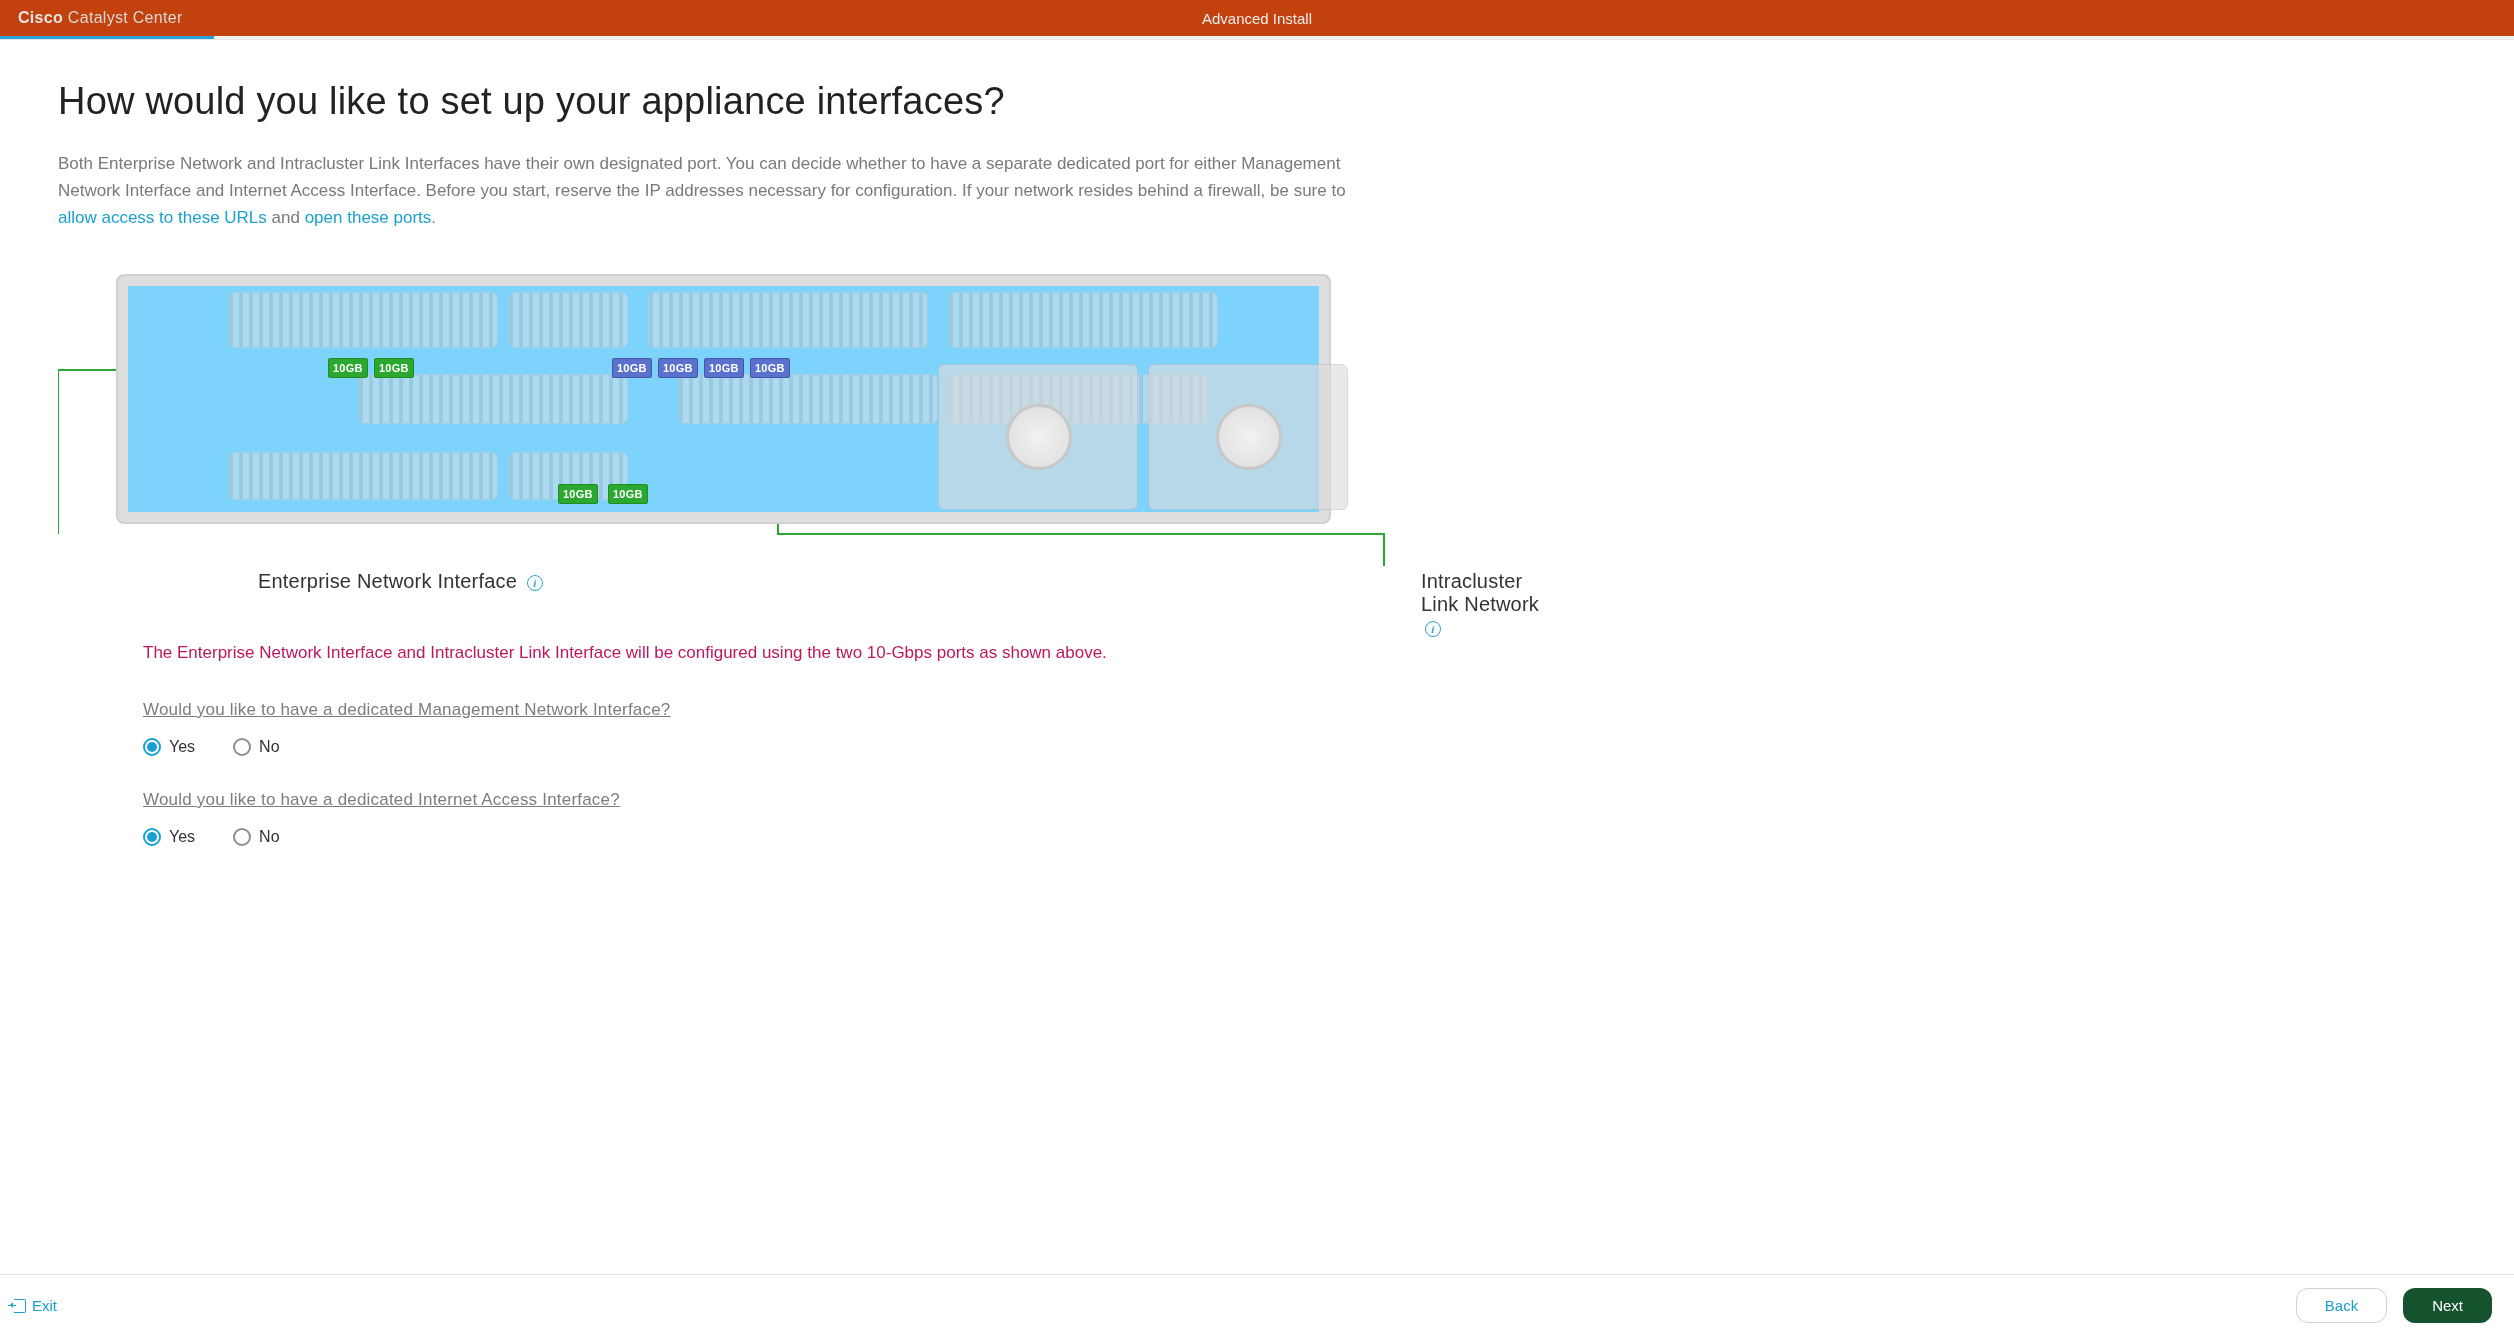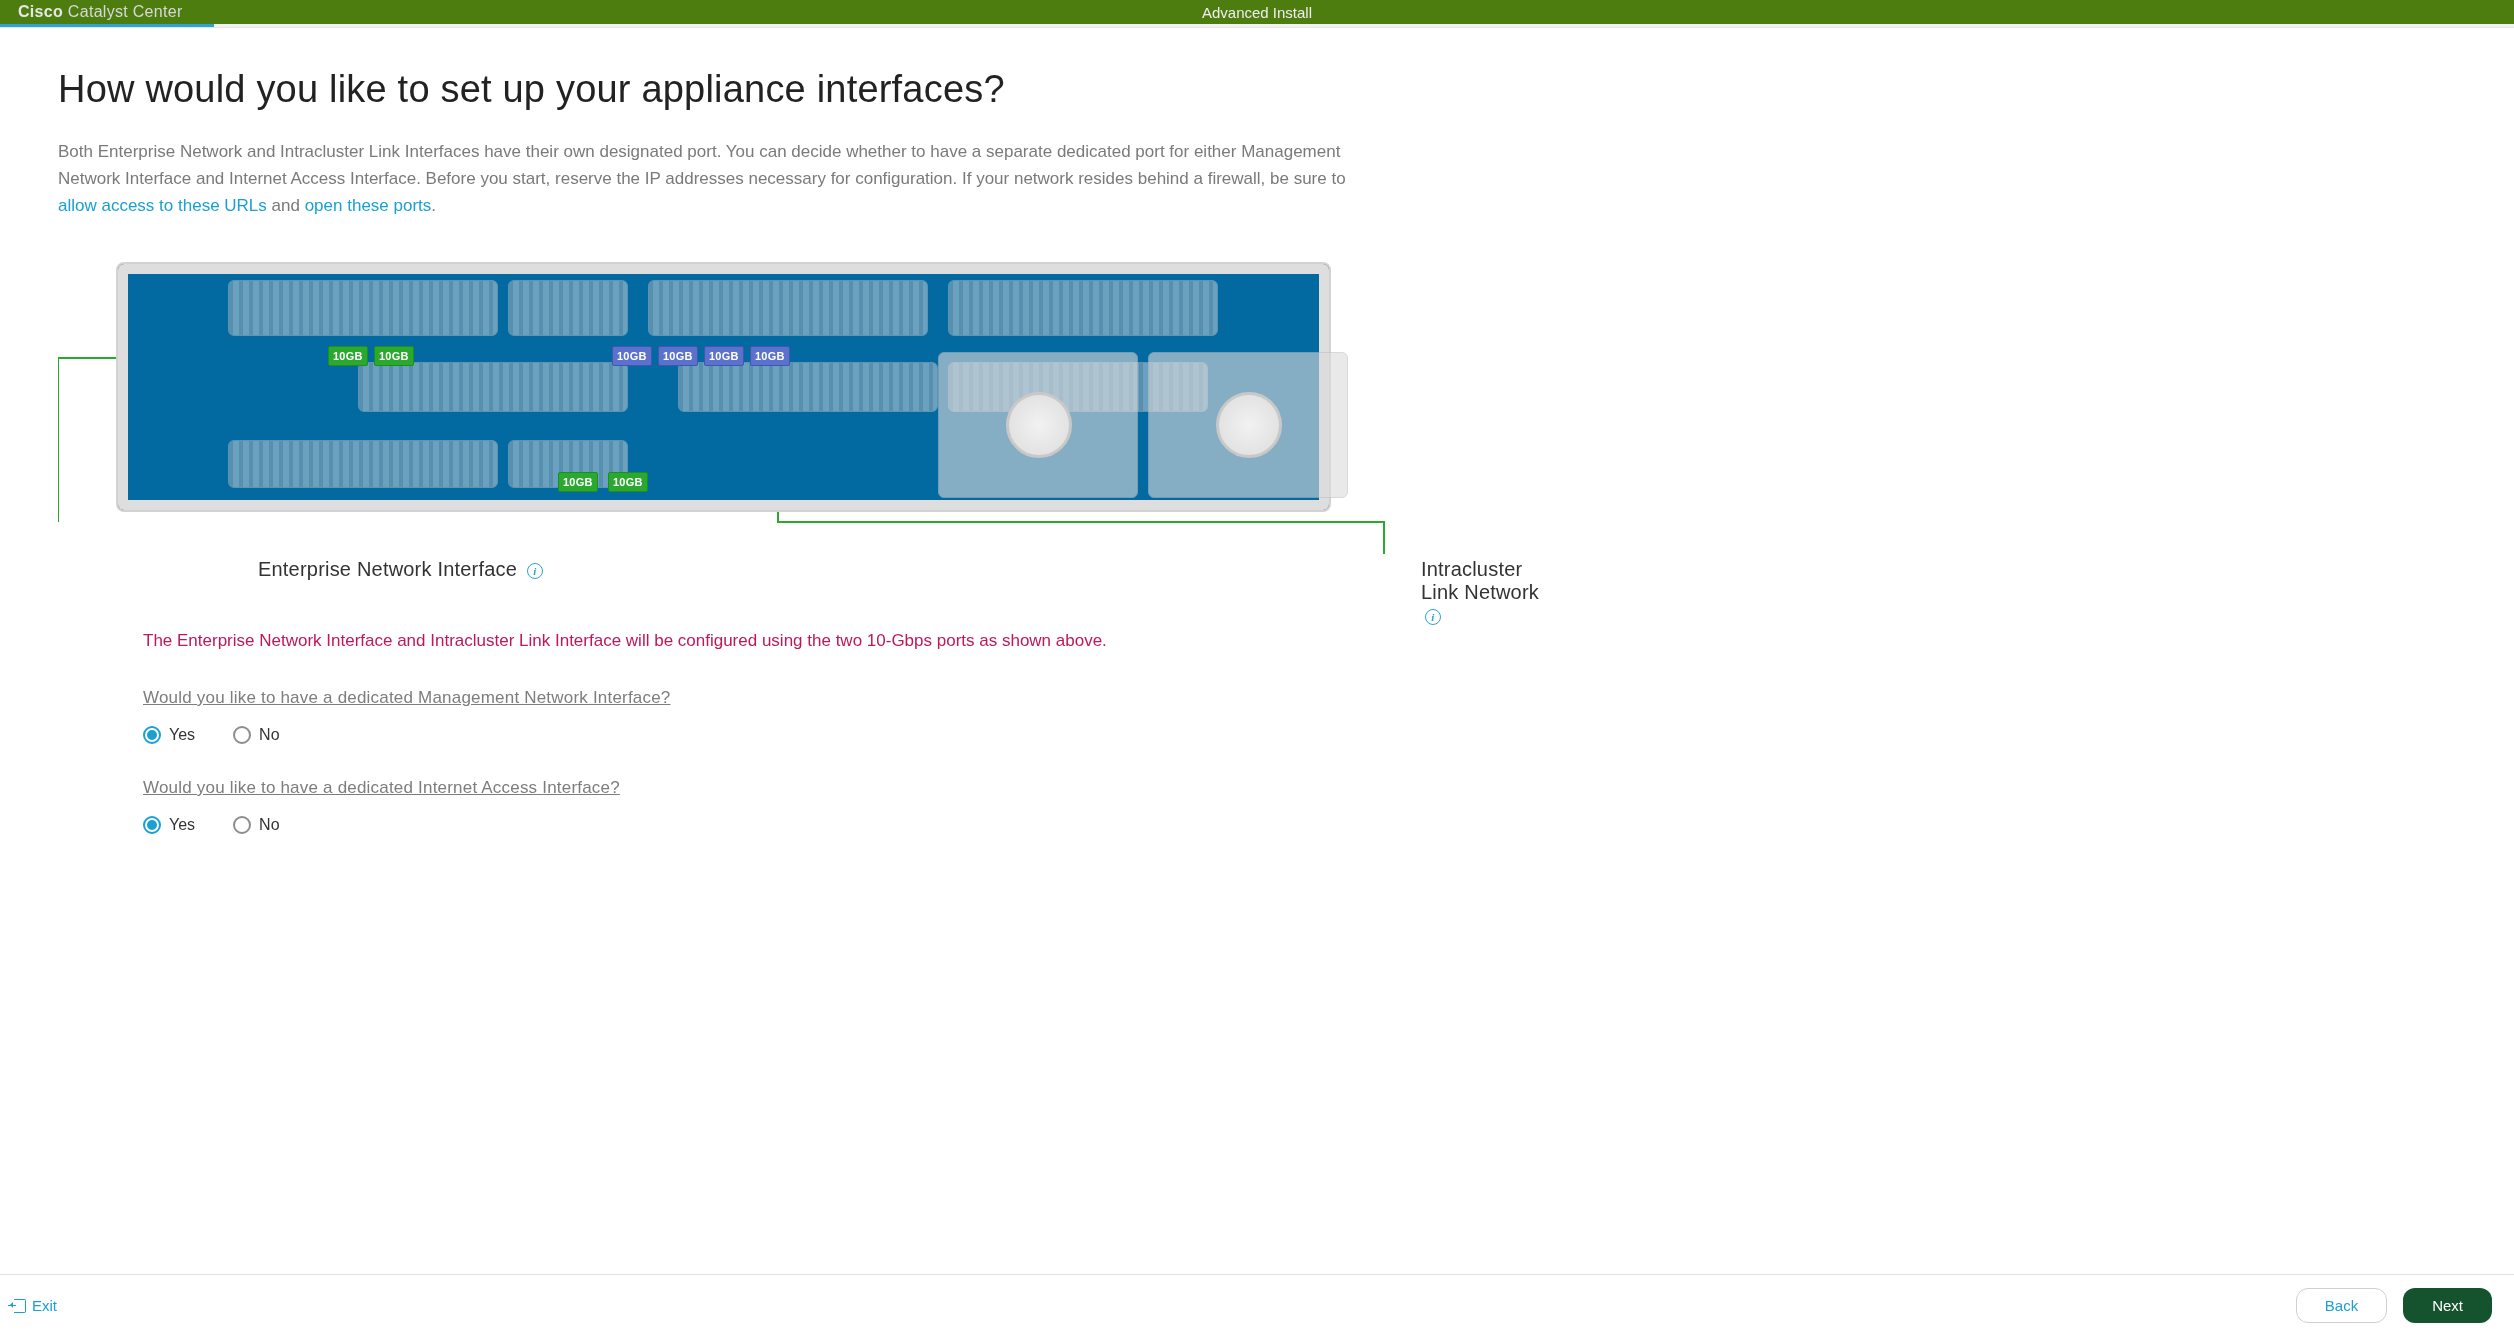--- a/index.html
+++ b/index.html
@@ -1,23 +1,23 @@
 <!DOCTYPE html>
 <html><head>
   <meta charset="utf-8">
   <style>
     * { margin: 0; padding: 0; box-sizing: border-box; }
     body { font-family: -apple-system, BlinkMacSystemFont, "Segoe UI", Helvetica, Arial, sans-serif; background: #fff; color: #222; }
 
     .topbar {
-      background: #4d7c0f;
+      background: #c2410c;
       color: #e6e6e6;
       display: flex;
       align-items: center;
-      height: 24px;
+      height: 36px;
       padding: 0 18px;
       position: relative;
     }
     .brand { font-size: 16px; letter-spacing: 0.3px; }
     .brand .bold { font-weight: 700; }
     .brand .light { font-weight: 300; color: #d8d8d8; }
     .topbar-center {
       position: absolute;
       left: 50%;
       transform: translateX(-50%);
@@ -33,21 +33,21 @@
 
     h1 { font-size: 38px; font-weight: 400; letter-spacing: 0.2px; margin-bottom: 28px; }
 
     .intro-text { font-size: 17px; color: #7a7a7a; line-height: 1.58; max-width: 1330px; }
     .intro-text a { color: #1aa0d1; text-decoration: none; }
 
     
     .diagram-wrap { margin: 42px 0 18px; padding-left: 58px; position: relative; }
     .chassis {
       width: 1215px; height: 250px;
-      background: #0369a1;
+      background: #7dd3fc;
       border: 2px solid #d2d2d2;
       border-radius: 8px;
       position: relative;
       box-shadow: inset 0 0 0 10px #dedede;
     }
     
     .vent { position: absolute; height: 56px; background: repeating-linear-gradient(90deg,#bfbfbf 0 4px,#e5e5e5 4px 10px); border:1px solid #c9c9c9; border-radius:6px; opacity:.45; }
     .vent.a { left: 110px; top: 16px; width: 270px; }
     .vent.b { left: 390px; top: 16px; width: 120px; }
     .vent.c { left: 530px; top: 16px; width: 280px; }

